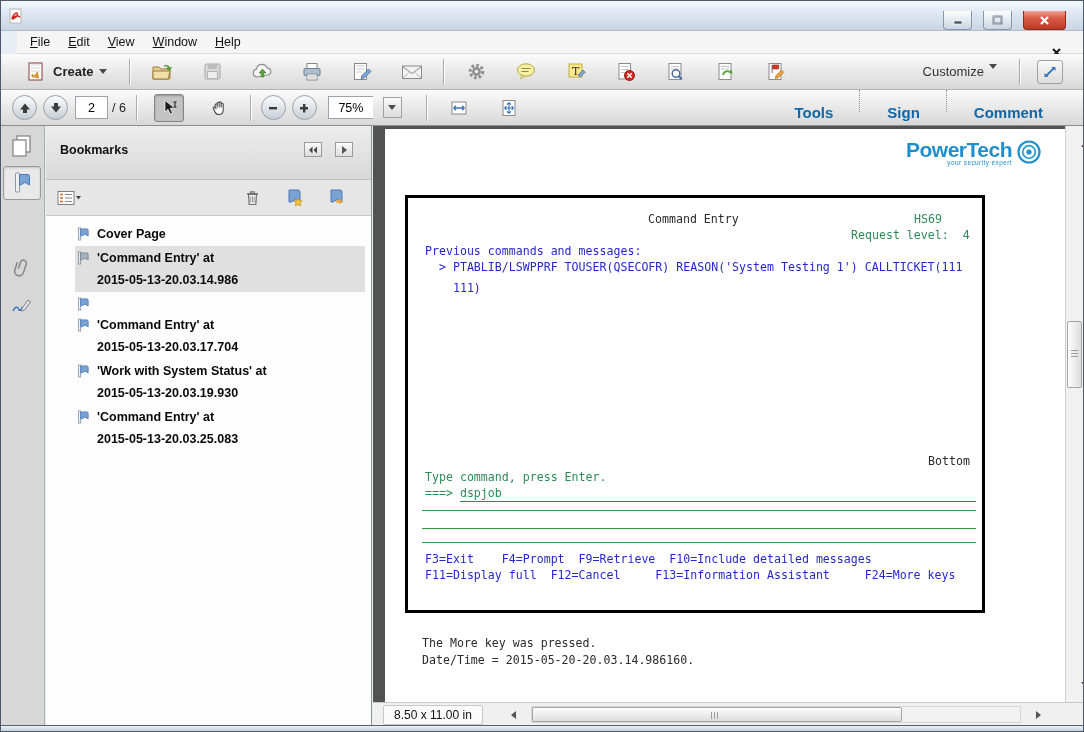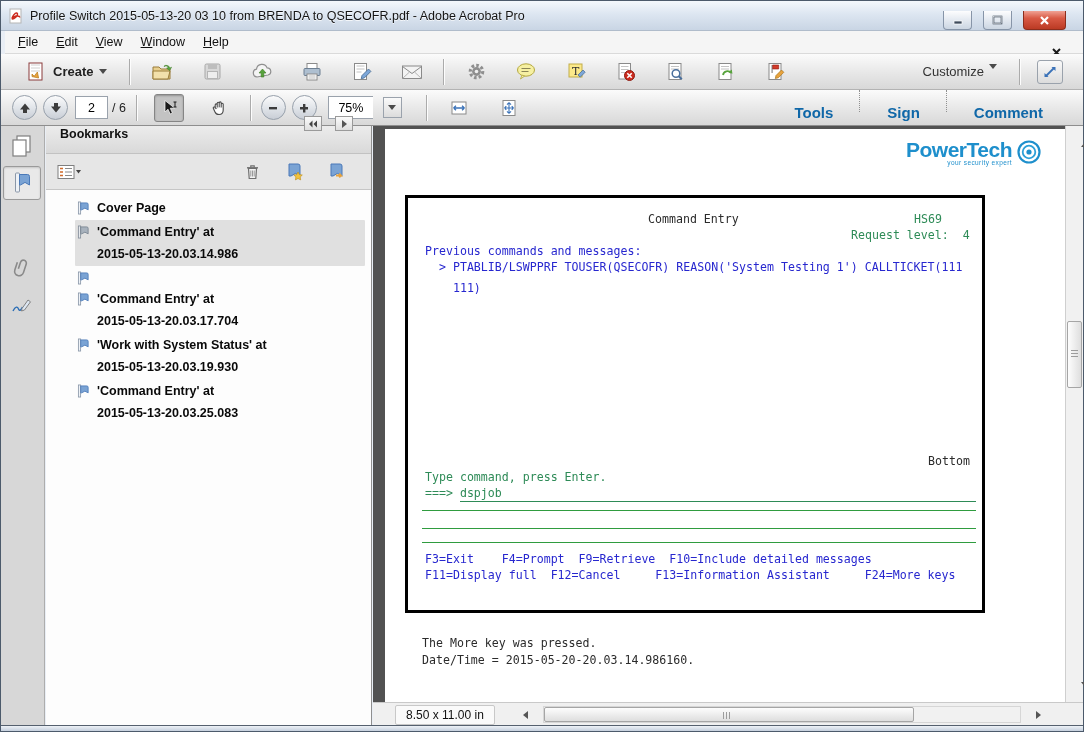--- a/index.html
+++ b/index.html
@@ -18,21 +18,21 @@
             border-bottom:1px solid #b0bccb;display:flex;align-items:center;padding-left:7px;box-sizing:border-box}
   #title-text{font-size:12.5px;color:#141414;margin-left:6px;text-shadow:0 1px 0 rgba(255,255,255,.7)}
   #win-controls{position:absolute;right:7px;top:0;display:flex}
   .wc{height:19px;border:1px solid #8795a8;border-top:none;border-radius:0 0 4px 4px;
       background:linear-gradient(#fdfdfe,#e6ebf2 45%,#ccd6e2);display:flex;align-items:center;justify-content:center}
   .wc.min,.wc.max{width:29px}
   .wc.close{width:43px;background:linear-gradient(#f0a294,#d95a45 40%,#bb3a24);border-color:#8c2d1c}
   .wc + .wc{margin-left:1px}
 
   
-  #menubar{position:absolute;left:4px;top:30px;right:0;height:23px;background:#f5f5f5;
+  #menubar{position:absolute;left:16px;top:30px;right:0;height:23px;background:#f5f5f5;
            border-bottom:1px solid #dadada;display:flex;align-items:center;font-size:12.5px;color:#111;
            padding-left:4px;box-sizing:border-box}
   .menu-item{padding:3px 9px}
   .menu-item::first-letter{text-decoration:underline}
   #close-doc{position:absolute;right:10px;top:5px;width:14px;height:14px}
 
   
   .toolbar{position:absolute;left:0;right:0;background:linear-gradient(#fbfbfb,#e7e7e7 55%,#d8d8d8);box-sizing:border-box}
   #toolbar1{top:53px;height:36px;border-bottom:1px solid #b3b3b3}
   #toolbar2{top:89px;height:36px;border-bottom:1px solid #8e8e8e}
@@ -59,22 +59,22 @@
   .dotted-sep{width:1px;height:22px;border-left:1px dotted #909090}
 
   
   #nav-strip{position:absolute;left:0;top:125px;bottom:5px;width:44px;background:#d7d7d7;
              border-right:1px solid #adadad;box-sizing:border-box}
   .strip-btn{width:38px;height:34px;margin:3px 2px;display:flex;align-items:center;justify-content:center;border-radius:3px}
   .strip-btn.active{background:#e9e9e9;border:1px solid #9a9a9a;box-shadow:inset 0 1px 2px rgba(0,0,0,.15)}
 
   #panel{position:absolute;left:45px;top:125px;bottom:5px;width:326px;background:#fdfdfd;
          border-right:1px solid #8f8f8f;box-sizing:border-box}
-  #panel-header{height:28px;background:linear-gradient(#ececec,#d9d9d9);border-bottom:1px solid #c2c2c2;
-                display:flex;align-items:flex-end;padding:0 8px 12px 14px;box-sizing:border-box}
+  #panel-header{height:54px;background:linear-gradient(#ececec,#d9d9d9);border-bottom:1px solid #c2c2c2;
+                display:flex;align-items:center;padding:0 8px 6px 14px;box-sizing:border-box}
   #panel-title{font-size:12.5px;font-weight:bold;color:#111;flex:1}
   .hdr-btn{width:18px;height:15px;border:1px solid #9a9a9a;background:linear-gradient(#fbfbfb,#dedede);
            display:flex;align-items:center;justify-content:center;margin-left:3px}
   #panel-toolbar{height:36px;background:#e6e6e6;border-bottom:1px solid #c6c6c6;
                  display:flex;align-items:center;padding:0 12px 0 10px;box-sizing:border-box}
   #panel-toolbar .spacer{flex:1}
   .ptb{width:26px;height:24px;display:flex;align-items:center;justify-content:center;margin-left:6px}
 
   #bm-list{padding-top:6px}
   .bm-item{display:flex;align-items:flex-start;margin-left:29px;margin-right:6px;padding:1px 4px 1px 2px;border-radius:1px}
@@ -112,41 +112,40 @@
   #vs-grip{position:absolute;left:3px;right:3px;top:28px;height:7px;
            background:repeating-linear-gradient(0deg,#9c9c9c 0 1px,transparent 1px 3px)}
   .tri-up{width:0;height:0;border-left:4px solid transparent;border-right:4px solid transparent;border-bottom:5px solid #555}
   .tri-down{width:0;height:0;border-left:4px solid transparent;border-right:4px solid transparent;border-top:5px solid #555}
   .tri-left{width:0;height:0;border-top:4px solid transparent;border-bottom:4px solid transparent;border-right:5px solid #555}
   .tri-right{width:0;height:0;border-top:4px solid transparent;border-bottom:4px solid transparent;border-left:5px solid #555}
 
   
   #statusbar{position:absolute;left:372px;right:0;bottom:5px;height:24px;background:#f0f0f0;
              border-top:1px solid #c9c9c9;display:flex;align-items:center;box-sizing:border-box}
-  #pagesize{margin-left:22px;height:18px;line-height:18px;padding:0 10px;font-size:12px;color:#111;
+  #pagesize{margin-left:10px;height:18px;line-height:18px;padding:0 10px;font-size:12px;color:#111;
             background:#fafafa;border:1px solid #c8c8c8;border-radius:2px}
   #hscroll{flex:1;display:flex;align-items:center;height:17px;margin:0 28px 0 14px}
   .hs-btn{width:14px;height:17px;display:flex;align-items:center;justify-content:center}
   #hs-track{flex:1;height:17px;position:relative;background:#f1f1f1;border:1px solid #d6d6d6;box-sizing:border-box}
   #hs-thumb{position:absolute;left:0;top:0;width:370px;height:15px;border:1px solid #a5a5a5;border-radius:2px;
             background:linear-gradient(#fdfdfd,#dedede);box-sizing:border-box}
   #hs-grip{position:absolute;top:4px;left:178px;width:9px;height:7px;
            background:repeating-linear-gradient(90deg,#9c9c9c 0 1px,transparent 1px 3px)}
 </style>
 </head>
 <body>
 
 <div id="window">
 
   <div id="titlebar">
     <svg width="16" height="16" viewBox="0 0 16 16">
       <rect x="2" y="1" width="11" height="14" fill="#fff" stroke="#b5b5b5"></rect>
       <path d="M4 10 C6 5 9 4 9.5 6 C10 8 6 11 4.5 11 C3.5 11 5 8.5 8 8 C10.5 7.6 12 8.5 11.5 9.5" fill="none" stroke="#cc2a1e" stroke-width="1.5"></path>
     </svg>
-    <span id="title-text">Profile Switch 2015-05-13-20 03 10 from BRENDA to QSECOFR.pdf - Adobe Acrobat Pro</span>
     <div id="win-controls">
       <button class="wc min">
         <svg width="10" height="9" viewBox="0 0 10 9">
             <rect x="1" y="5" width="8" height="3" fill="#3f4c5c" stroke="#fff" stroke-width="0.7"></rect>
           </svg>
       </button>
       <button class="wc max">
         <svg width="11" height="10" viewBox="0 0 11 10">
             <rect x="1.5" y="1.5" width="8" height="7" fill="none" stroke="#3f4c5c" stroke-width="1.6"></rect>
             <rect x="1.5" y="1.5" width="8" height="7" fill="none" stroke="#fff" stroke-width="0.5"></rect>

